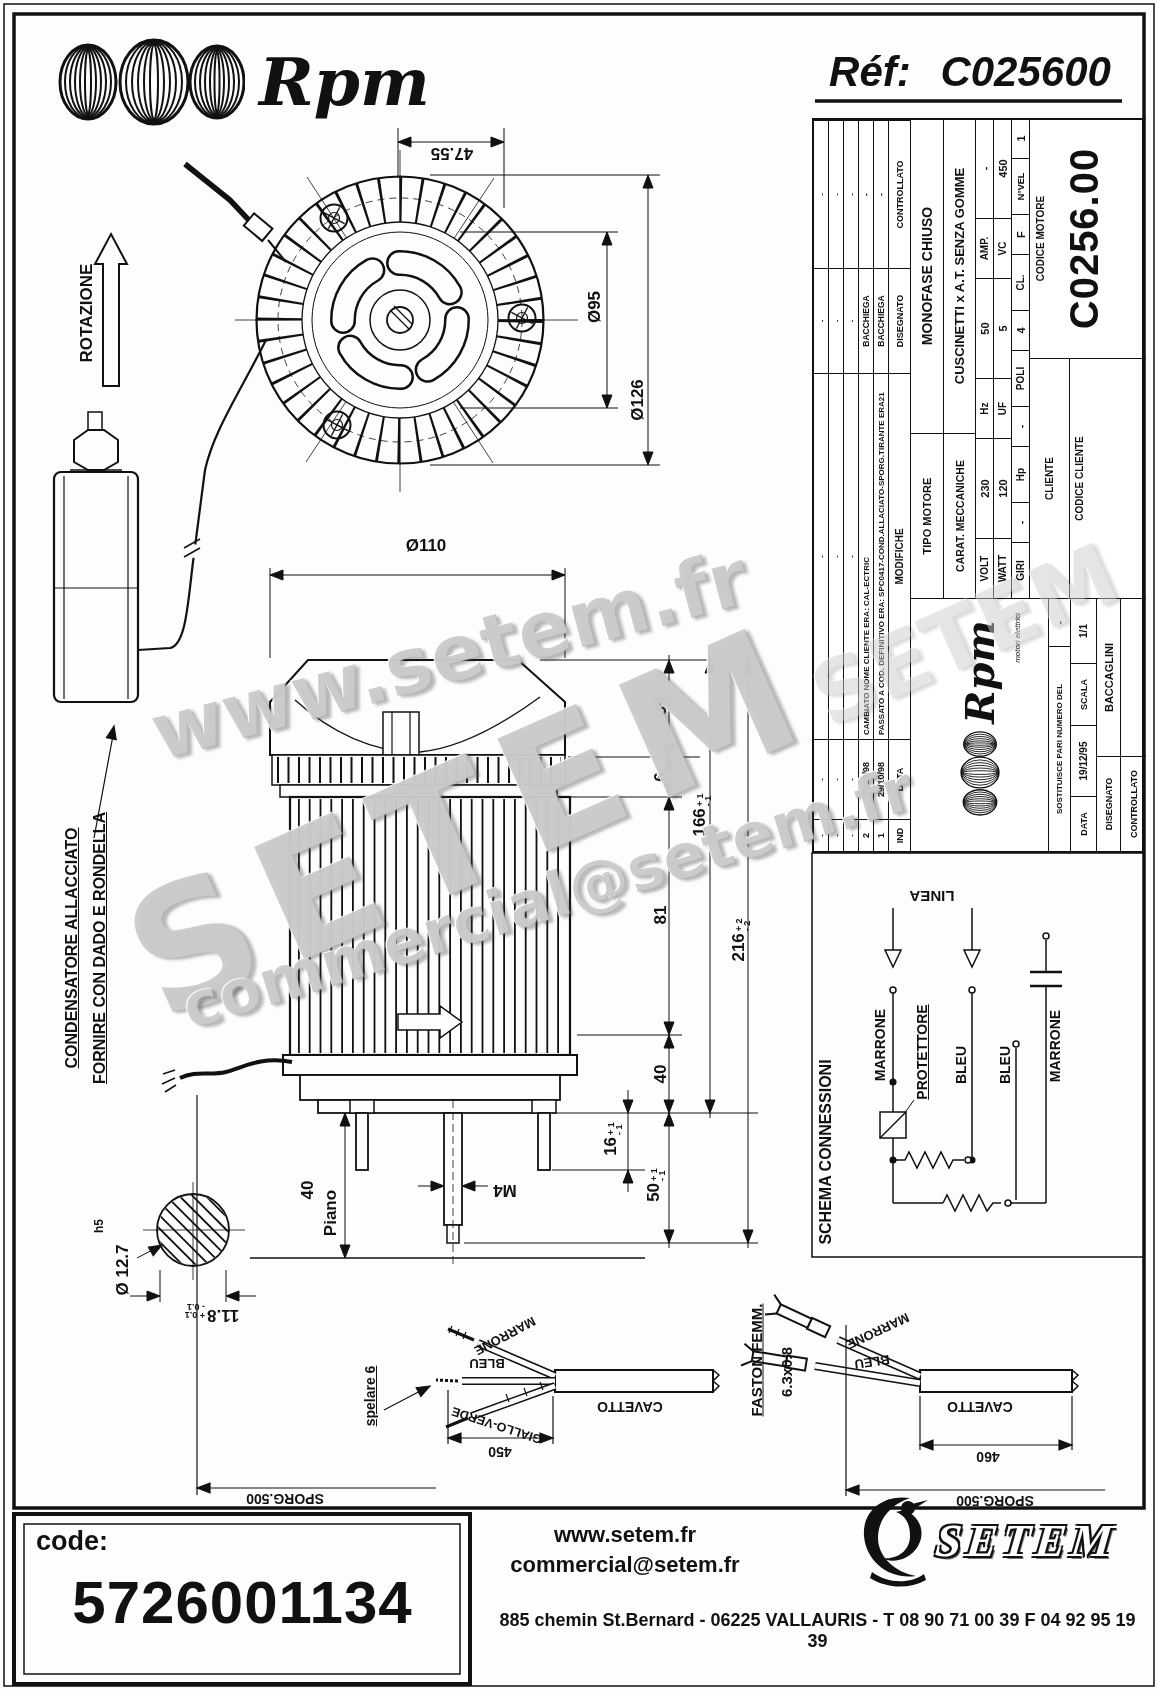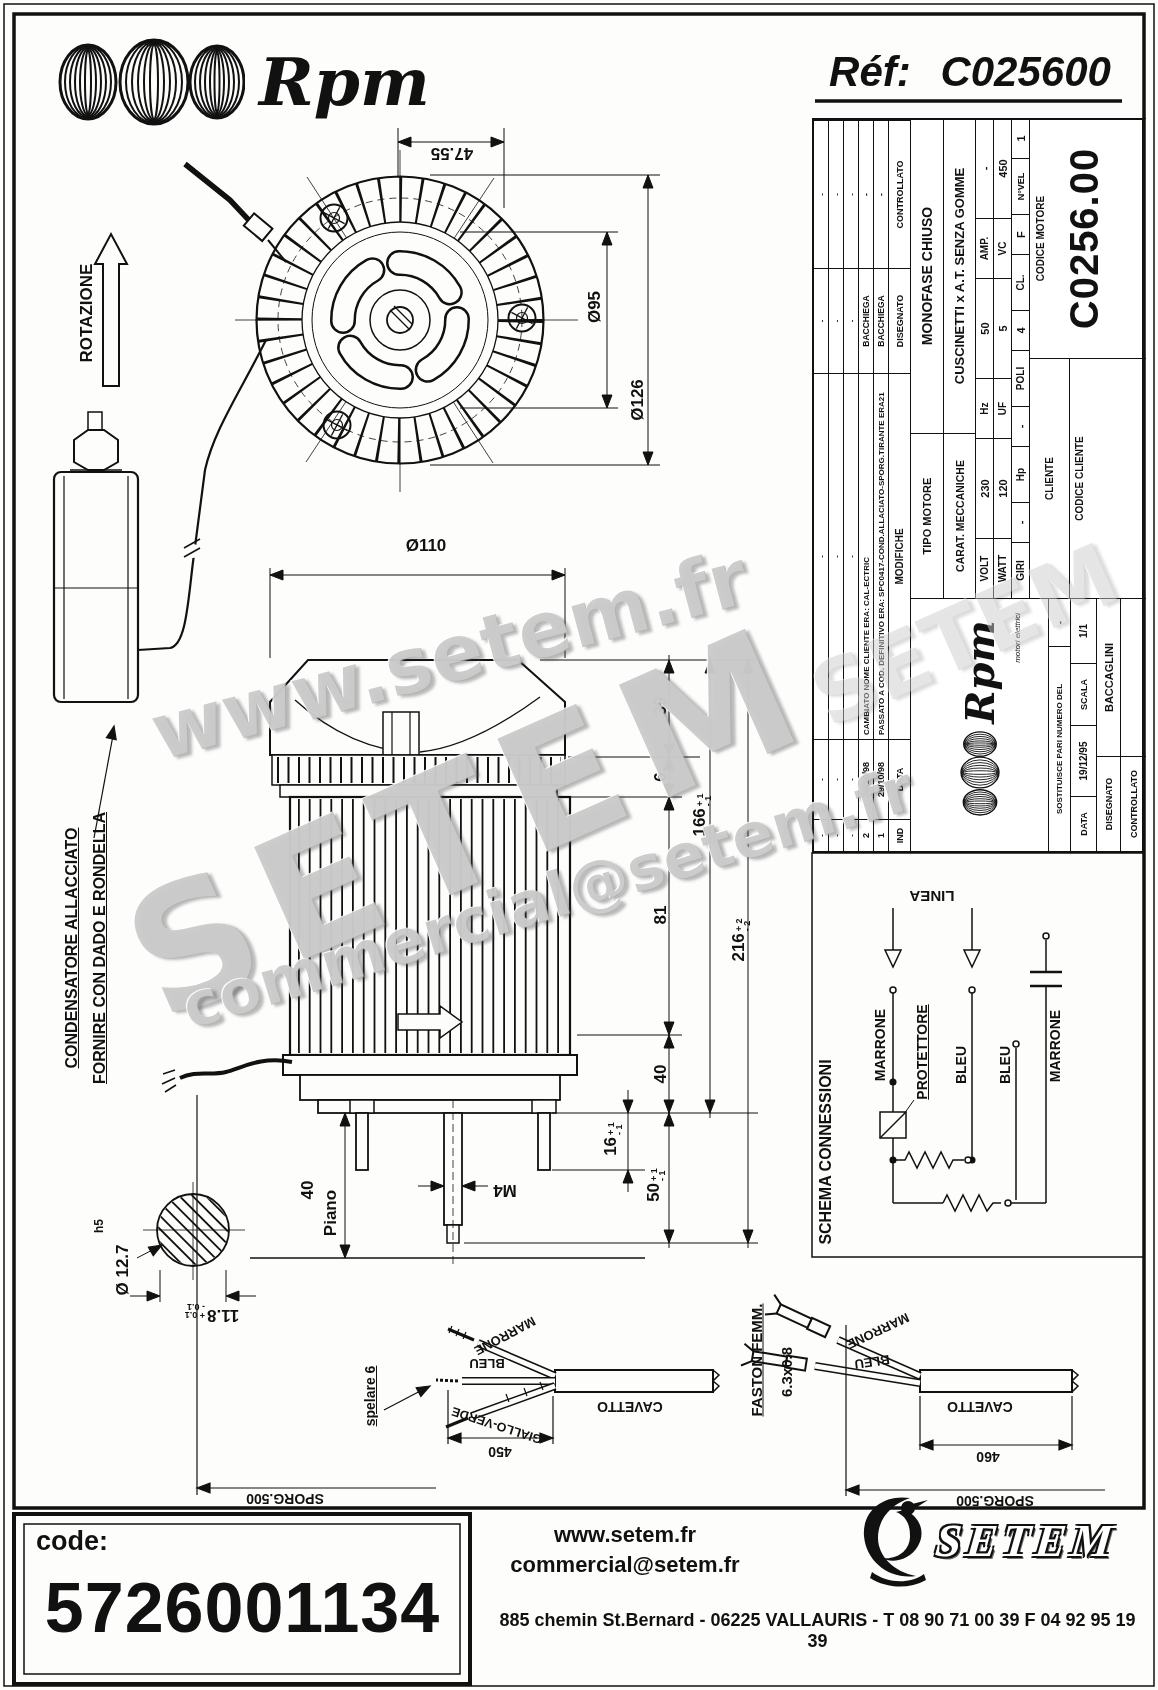--- a/index.html
+++ b/index.html
@@ -521,21 +521,21 @@
   </div>
  </div>
 </div>
 
 <div class="wm" style="left:450px;top:655px;--r:-15deg;font-size:78px;">www.setem.fr</div>
 <div class="wm" style="left:470px;top:822px;--r:-24deg;font-size:170px;letter-spacing:.1em;">SETEM</div>
 <div class="wm" style="left:548px;top:898px;--r:-17deg;font-size:62px;">commercial@setem.fr</div>
 <div class="wm" style="left:965px;top:635px;--r:-24deg;font-size:86px;opacity:.5;">SETEM</div>
 
 <div class="fl" style="left:36px;top:1526px;font-size:27px;">code:</div>
-<div class="fl" style="left:40px;top:1568px;width:405px;text-align:center;font-size:70px;letter-spacing:1px;">5726001134</div>
+<div class="fl" style="left:40px;top:1568px;width:405px;text-align:center;font-size:60px;letter-spacing:1px;">5726001134</div>
 <div class="fl" style="left:480px;top:1522px;width:290px;text-align:center;font-size:22px;">www.setem.fr</div>
 <div class="fl" style="left:480px;top:1552px;width:290px;text-align:center;font-size:22px;">commercial@setem.fr</div>
 <div class="fl" style="left:495px;top:1610px;width:645px;text-align:center;font-size:18px;font-weight:bold;">885 chemin St.Bernard  -  06225 VALLAURIS  -  T 08 90 71 00 39   F 04 92 95 19 39</div>
 <div style="position:absolute;left:852px;top:1492px;z-index:3;display:flex;align-items:center;">
   <svg width="84" height="96" viewBox="0 0 84 96">
     <path d="M58,6 C30,2 10,20 12,44 C14,70 38,88 64,84 C42,80 26,64 26,46 C26,26 40,12 58,6 Z" fill="#111"></path>
     <path d="M52,18 C68,24 74,40 66,54 C58,68 40,72 30,66 C46,68 58,58 58,44 C58,32 54,24 44,20 Z" fill="#111"></path>
     <circle cx="56" cy="16" r="7" fill="#111"></circle>
     <path d="M60,12 l16,-4 -14,9 z" fill="#111"></path>
     <path d="M20,80 C36,92 58,92 72,82 L74,88 C56,98 34,96 18,86 Z" fill="#111"></path>

